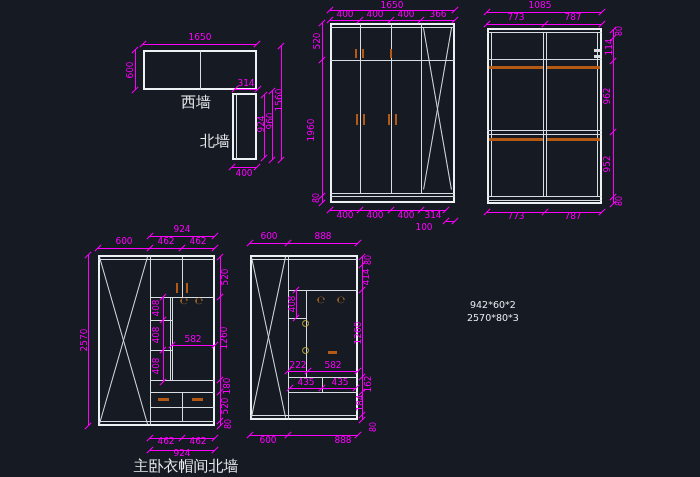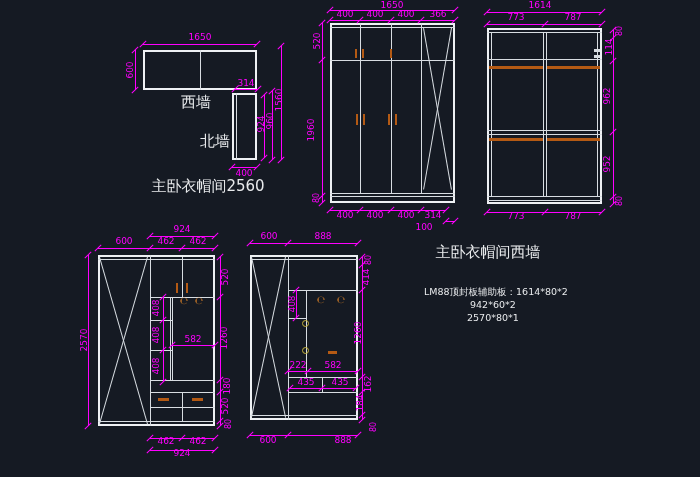--- a/index.html
+++ b/index.html
@@ -205,65 +205,63 @@
     <div class="tick" style="left: 358px; top: 435px;"></div>
     <div class="lbl" style="left: 200px; top: 37px;">1650</div>
     <div class="lbl rot" style="left: 130px; top: 70px;">600</div>
     <div class="lbl" style="left: 246px; top: 83px;">314</div>
     <div class="lbl rot" style="left: 261px; top: 124px;">924</div>
     <div class="lbl rot" style="left: 270px; top: 121px;">960</div>
     <div class="lbl rot" style="left: 279px; top: 100px;">1560</div>
     <div class="lbl" style="left: 244px; top: 173px;">400</div>
     <div class="lbl txt" style="left: 196px; top: 102px; font-size: 15px;">西墙</div>
     <div class="lbl txt" style="left: 215px; top: 141px; font-size: 15px;">北墙</div>
-    <div class="lbl txt" style="left: 208px; top: 186px; font-size: 15px;">主卧衣帽间2560</div>
     <div class="lbl" style="left: 392px; top: 5px;">1650</div>
     <div class="lbl" style="left: 345px; top: 14px;">400</div>
     <div class="lbl" style="left: 375px; top: 14px;">400</div>
     <div class="lbl" style="left: 406px; top: 14px;">400</div>
     <div class="lbl" style="left: 438px; top: 14px;">366</div>
     <div class="lbl rot" style="left: 317px; top: 41px;">520</div>
     <div class="lbl rot" style="left: 311px; top: 130px;">1960</div>
     <div class="lbl rot" style="left: 317px; top: 198px; font-size: 8px;">80</div>
     <div class="lbl" style="left: 345px; top: 215px;">400</div>
     <div class="lbl" style="left: 375px; top: 215px;">400</div>
     <div class="lbl" style="left: 406px; top: 215px;">400</div>
     <div class="lbl" style="left: 433px; top: 215px;">314</div>
     <div class="lbl" style="left: 424px; top: 227px;">100</div>
-    <div class="lbl" style="left: 540px; top: 5px;">1614</div>
+    <div class="lbl" style="left: 540px; top: 5px;">1085</div>
     <div class="lbl" style="left: 516px; top: 17px;">773</div>
     <div class="lbl" style="left: 573px; top: 17px;">787</div>
     <div class="lbl rot" style="left: 620px; top: 31px; font-size: 8px;">80</div>
     <div class="lbl rot" style="left: 609px; top: 47px;">114</div>
     <div class="lbl rot" style="left: 607px; top: 96px;">962</div>
     <div class="lbl rot" style="left: 607px; top: 164px;">952</div>
     <div class="lbl rot" style="left: 620px; top: 201px; font-size: 8px;">80</div>
     <div class="lbl" style="left: 516px; top: 216px;">773</div>
     <div class="lbl" style="left: 573px; top: 216px;">787</div>
-    <div class="lbl txt" style="left: 488px; top: 252px; font-size: 15px;">主卧衣帽间西墙</div>
-    <div class="lbl txt leftal" style="left: 424px; top: 292px; font-size: 9.5px;">LM88顶封板辅助板：1614*80*2</div>
     <div class="lbl txt leftal" style="left: 470px; top: 305px; font-size: 9.5px;">942*60*2</div>
-    <div class="lbl txt leftal" style="left: 467px; top: 318px; font-size: 9.5px;">2570*80*1</div>
+    <div class="lbl txt leftal" style="left: 467px; top: 318px; font-size: 9.5px;">2570*80*3</div>
     <div class="lbl" style="left: 182px; top: 229px;">924</div>
     <div class="lbl" style="left: 124px; top: 241px;">600</div>
     <div class="lbl" style="left: 166px; top: 241px;">462</div>
     <div class="lbl" style="left: 198px; top: 241px;">462</div>
     <div class="lbl rot" style="left: 84px; top: 340px;">2570</div>
     <div class="lbl rot" style="left: 156px; top: 308px;">408</div>
     <div class="lbl rot" style="left: 156px; top: 335px;">408</div>
     <div class="lbl rot" style="left: 156px; top: 366px;">408</div>
     <div class="lbl" style="left: 193px; top: 339px;">582</div>
     <div class="lbl rot" style="left: 225px; top: 277px;">520</div>
     <div class="lbl rot" style="left: 224px; top: 338px;">1260</div>
     <div class="lbl rot" style="left: 227px; top: 386px;">180</div>
     <div class="lbl rot" style="left: 225px; top: 406px;">520</div>
     <div class="lbl rot" style="left: 229px; top: 424px; font-size: 8px;">80</div>
     <div class="lbl" style="left: 166px; top: 441px;">462</div>
     <div class="lbl" style="left: 198px; top: 441px;">462</div>
     <div class="lbl" style="left: 182px; top: 453px;">924</div>
+    <div class="lbl txt" style="left: 186px; top: 466px; font-size: 15px;">主卧衣帽间北墙</div>
     <div class="lbl" style="left: 269px; top: 236px;">600</div>
     <div class="lbl" style="left: 323px; top: 236px;">888</div>
     <div class="lbl rot" style="left: 292px; top: 304px;">408</div>
     <div class="lbl" style="left: 298px; top: 365px;">222</div>
     <div class="lbl" style="left: 333px; top: 365px;">582</div>
     <div class="lbl" style="left: 306px; top: 382px;">435</div>
     <div class="lbl" style="left: 340px; top: 382px;">435</div>
     <div class="lbl rot" style="left: 369px; top: 260px; font-size: 8px;">80</div>
     <div class="lbl rot" style="left: 366px; top: 277px;">414</div>
     <div class="lbl rot" style="left: 358px; top: 333px;">1260</div>

